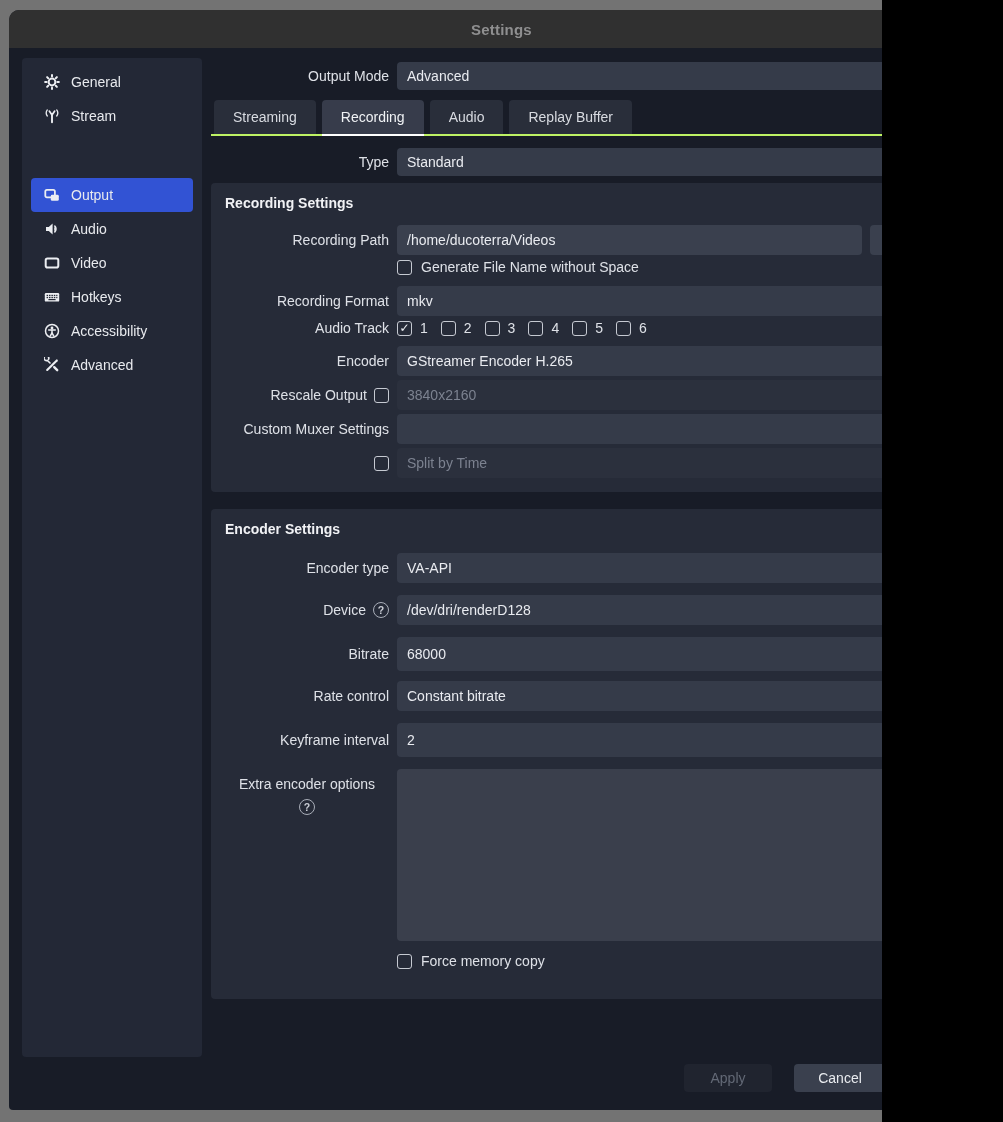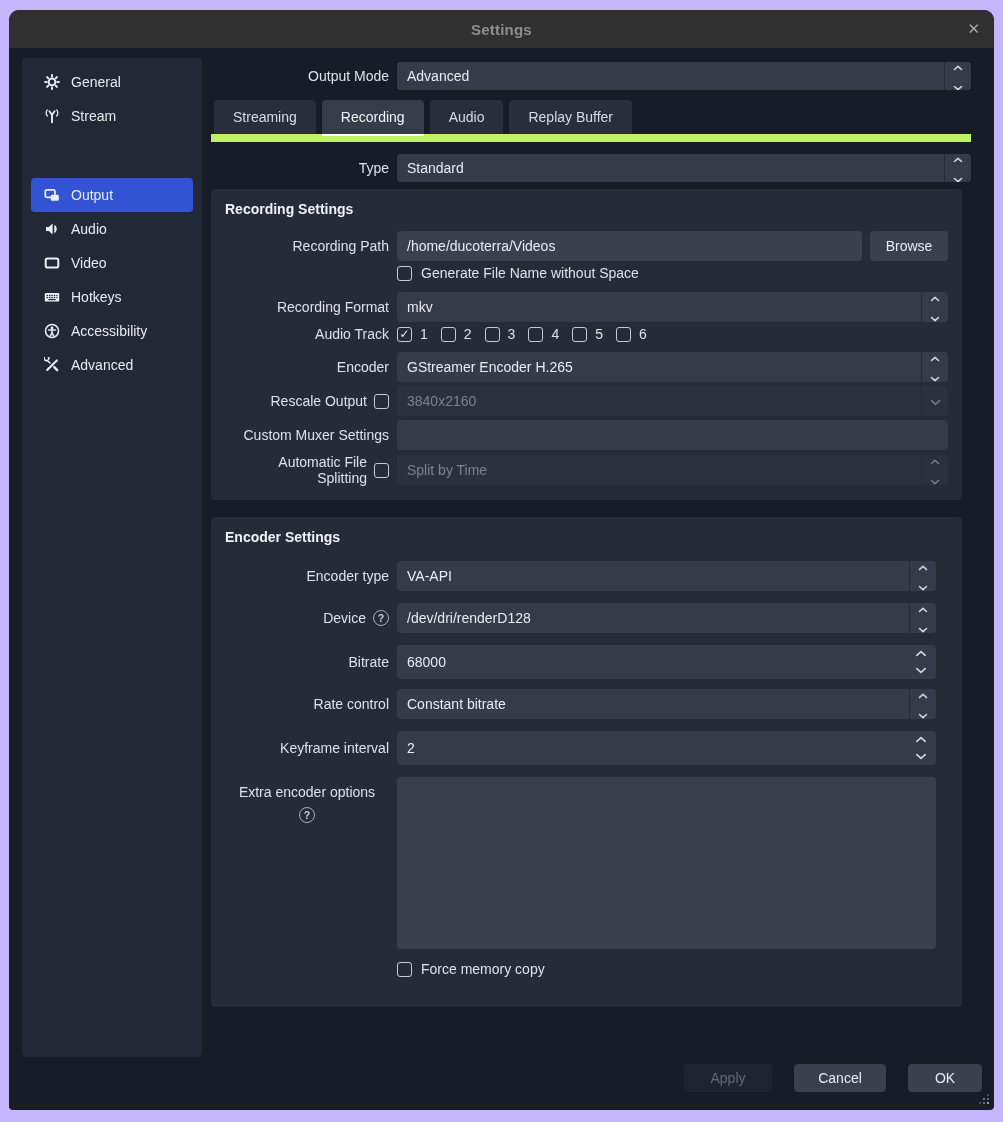--- a/index.html
+++ b/index.html
@@ -1,18 +1,18 @@
 <!DOCTYPE html>
 <html><head>
 <meta charset="utf-8">
 <style>
   * { margin:0; padding:0; box-sizing:border-box; }
   html,body { background:#000; }
   .stage {
-    position:relative; width:1003px; height:1122px; background:#c4b5fd;
+    position:relative; width:882px; height:1122px; background:#737373;
     font-family:"Liberation Sans","DejaVu Sans",sans-serif; overflow:hidden;
   }
   .window {
     position:absolute; left:9px; top:10px; width:985px; height:1100px;
     background:#181c27; border-radius:10px 10px 4px 4px;
   }
   
   .titlebar {
     position:absolute; left:0; top:0; right:0; height:38px; background:#303030;
     border-radius:10px 10px 0 0; display:flex; align-items:center; justify-content:center;
@@ -40,21 +40,21 @@
   .row { display:flex; align-items:center; }
   .lbl {
     width:178px; flex:none; display:flex; justify-content:flex-end; align-items:center;
     gap:7px; text-align:right; color:#dee1e7; font-size:14px;
   }
   .ctrl { flex:1; margin-left:8px; display:flex; align-items:center; min-width:0; }
   .row.mode { margin-top:4px; height:28px; }
   .row.type { margin-top:12px; height:28px; }
   .row.mode .combo, .row.type .combo { height:28px; }
   
-  .tabbar { display:flex; gap:6px; margin-top:10px; border-bottom:8px solid #bef264; padding-left:3px; }
+  .tabbar { display:flex; gap:6px; margin-top:10px; border-bottom:2px solid #bef264; padding-left:3px; }
   .tab {
     position:relative; height:34px; line-height:34px; padding:0 19px;
     background:#292e3a; color:#d8dbe1; font-size:14px; border-radius:4px 4px 0 0;
   }
   .tab.active { background:#373c4b; color:#f0f2f5; }
   .tab.active::after { content:""; position:absolute; left:0; right:0; bottom:-2px; height:2px; background:#ffffff; }
   
   .group { width:751px; background:#262b38; border-radius:4px; padding:12px 14px 14px; margin-top:7px; }
   .group.encoder { margin-top:17px; padding-bottom:18px; }
   .group-title { font-size:14px; font-weight:bold; color:#f1f2f5; margin-bottom:14px; }
@@ -380,21 +380,20 @@
 
         <div class="grow">
           <div class="lbl">Custom Muxer Settings</div>
           <div class="ctrl">
             <input class="textfield" style="background: rgb(53, 59, 73);" value="">
           </div>
         </div>
 
         <div class="grow">
           <div class="lbl">
-            <span>Automatic File Splitting</span>
             <span class="checkbox"></span>
           </div>
           <div class="ctrl">
             <div class="combo disabled">
               <div class="val">Split by Time</div>
               <div class="arrows">
                 <span><svg width="10" height="6" viewBox="0 0 10 6">
                       <path d="M1.5 4.5 L5 1.3 L8.5 4.5" fill="none" stroke="currentColor" stroke-width="1.6" stroke-linecap="round" stroke-linejoin="round"></path>
                     </svg></span>
                 <span><svg width="10" height="6" viewBox="0 0 10 6">

